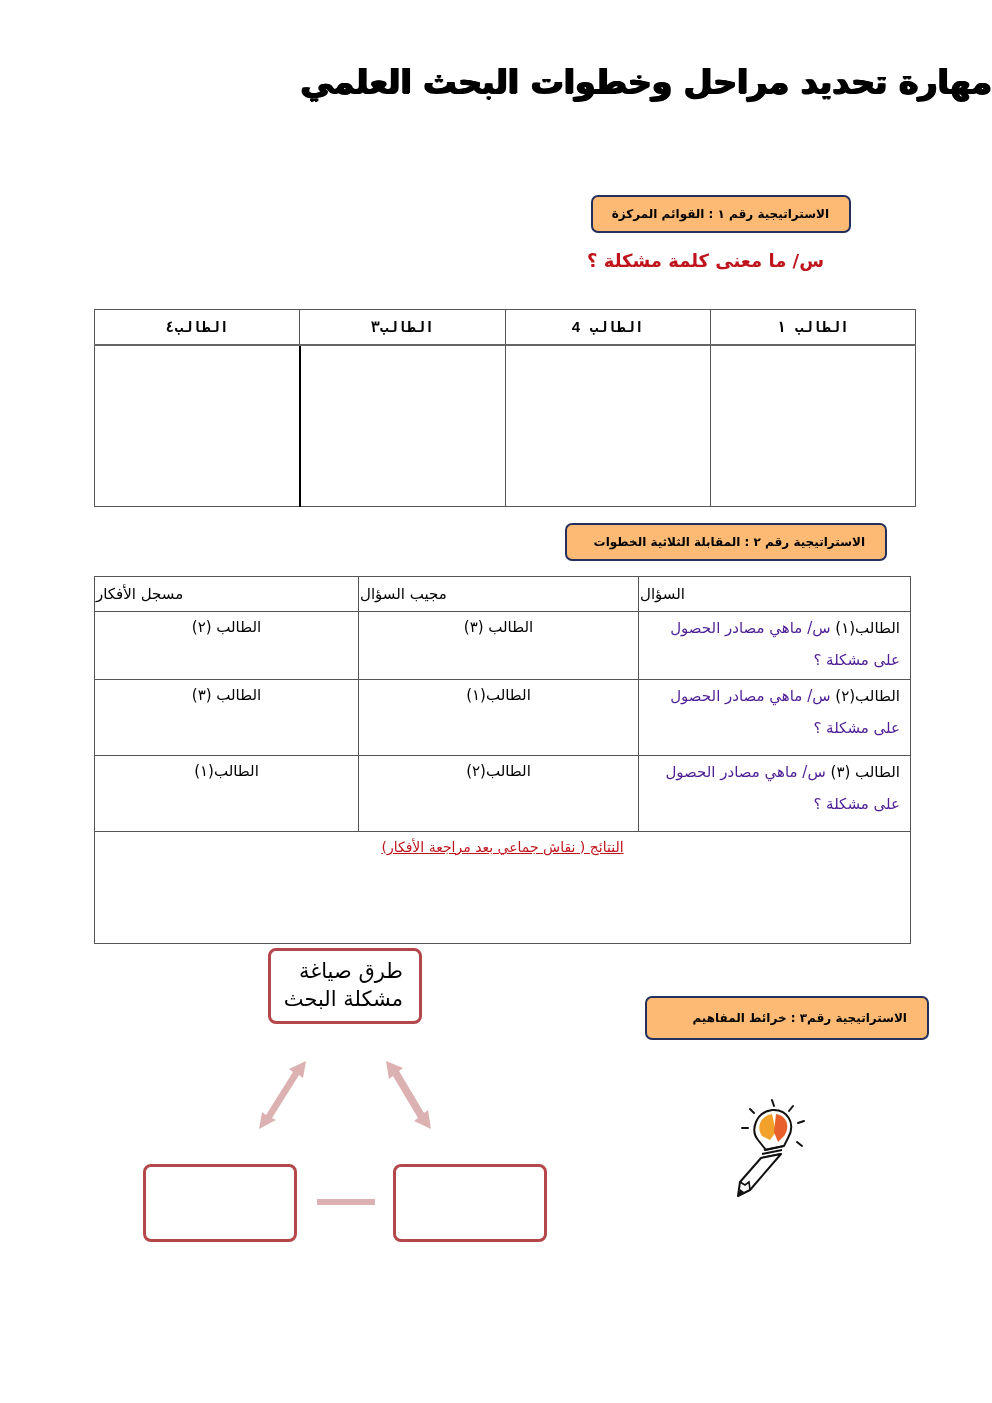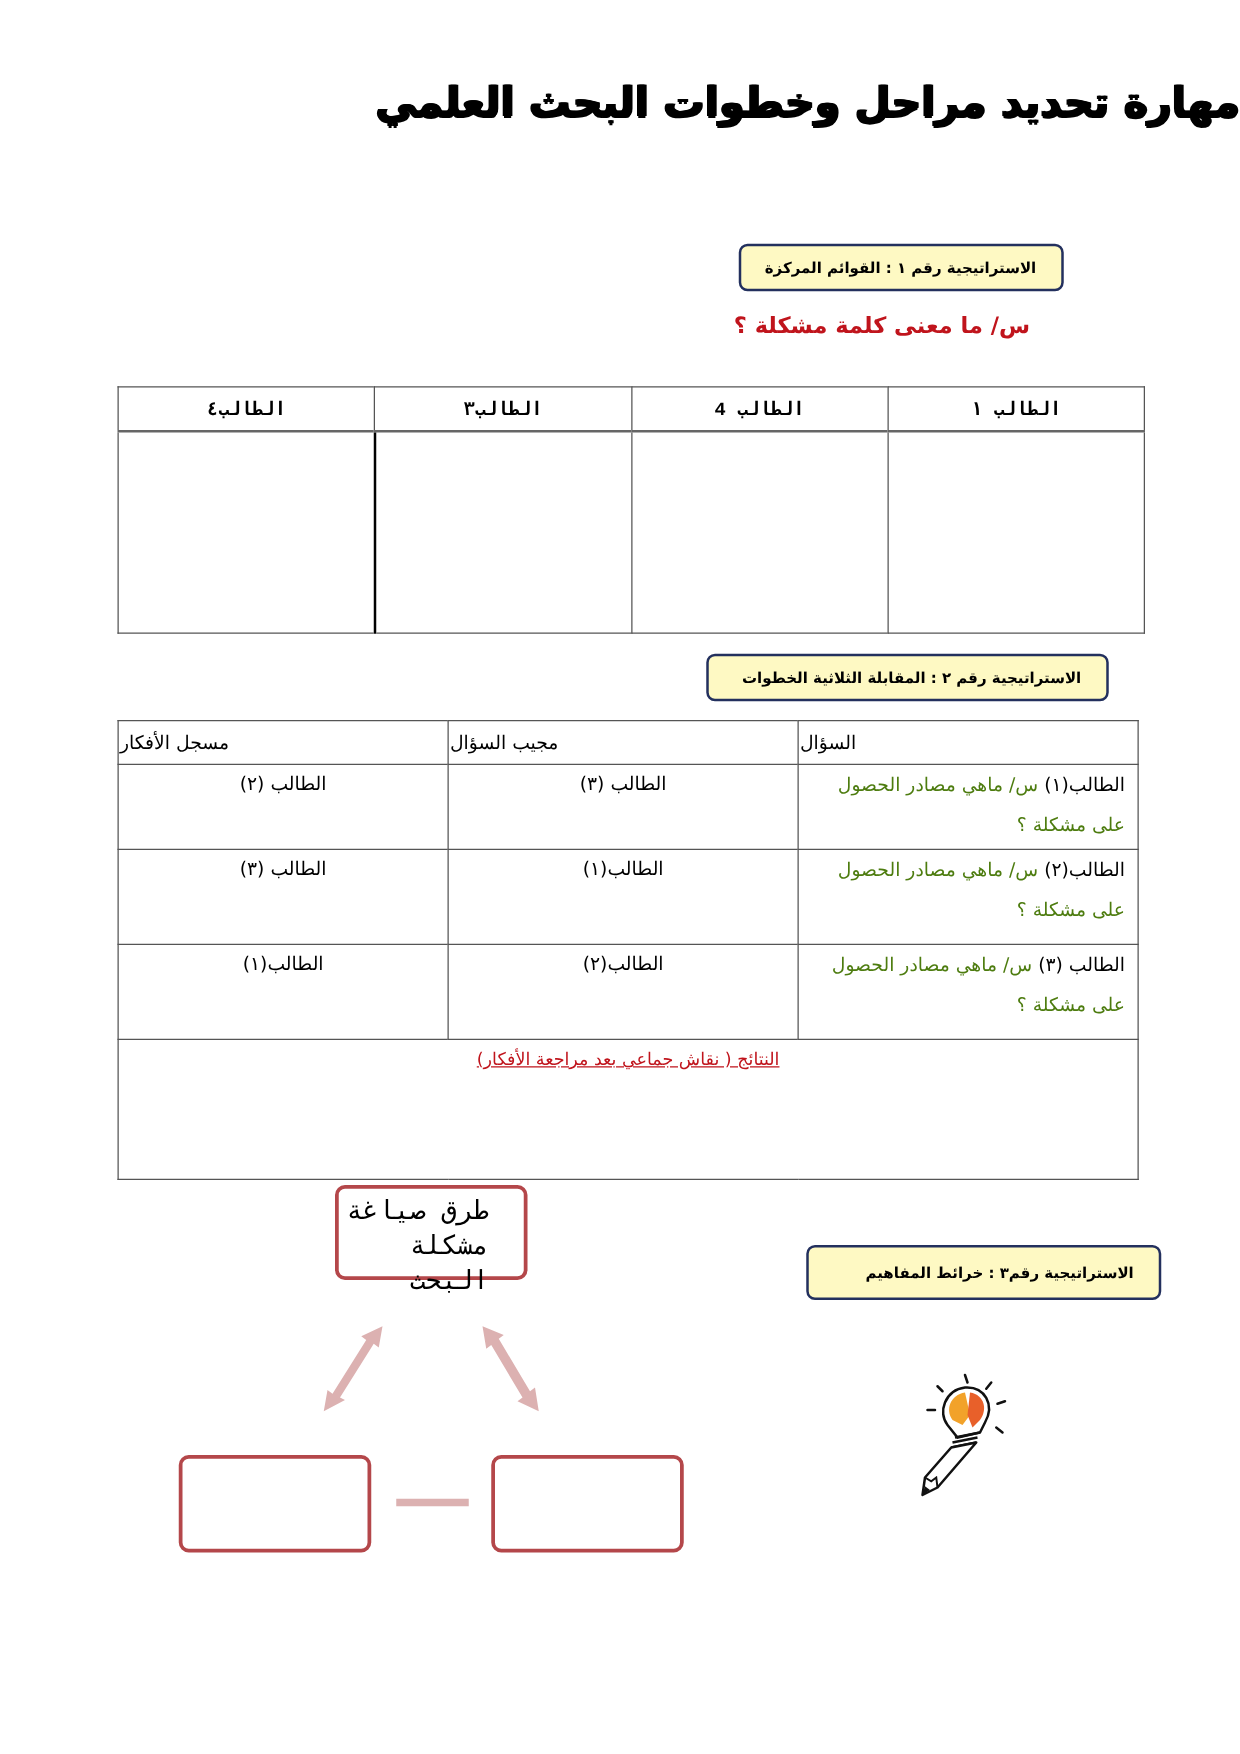--- a/index.html
+++ b/index.html
@@ -8,21 +8,21 @@
     font-family: "DejaVu Sans", sans-serif; color: #000;
   }
   .page-title {
     position: absolute; left: 0; width: 992px; top: 62px;
     text-align: right; direction: rtl;
     font-family: "DejaVu Sans", sans-serif; font-weight: bold; font-size: 33px;
     letter-spacing: 0.5px;
     text-shadow: 1px 0 0 #000, -1px 0 0 #000, 0 1px 0 #000;
   }
   .strategy-box {
-    position: absolute; background: #fef9c3; border: 2px solid #23305e;
+    position: absolute; background: #fdba74; border: 2px solid #23305e;
     border-radius: 7px; direction: rtl; box-sizing: border-box;
     font-weight: bold; font-size: 12px; display: flex; align-items: center;
     padding-right: 20px;
   }
   #strat1 { left: 591px; top: 195px; width: 260px; height: 38px; }
   #strat2 { left: 565px; top: 523px; width: 322px; height: 38px; }
   #strat3 { left: 645px; top: 996px; width: 284px; height: 44px; }
 
   .question {
     position: absolute; right: 168px; top: 250px; direction: rtl;
@@ -41,32 +41,32 @@
   #table1 td.dark-left { border-left: 2px solid #000; }
 
   #table2 { left: 94px; top: 576px; width: 816px; }
   #table2 th, #table2 td { border: 1.5px solid #555; font-size: 15px; }
   #table2 th { height: 32px; font-weight: normal; text-align: left; }
   #table2 td { vertical-align: top; text-align: center; padding-top: 6px; }
   #table2 td.q-cell { text-align: right; padding-right: 10px; line-height: 32px; padding-top: 0; }
   .row-a td { height: 60px; }
   .row-b td { height: 68px; }
   .row-c td { height: 68px; }
-  .red { color: #4d7c0f; }
+  .red { color: #4c1d95; }
   .results-cell { height: 104px; margin-top: 29px; }
   .results-label {
     color: #c0141c; text-decoration: underline; text-decoration-color: #c0141c;
     font-size: 14px;
   }
 
   .concept-main {
     position: absolute; left: 268px; top: 948px; width: 154px; height: 76px;
     box-sizing: border-box; border: 3px solid #b4474a; border-radius: 8px;
-    direction: rtl; text-align: right; padding-right: 28px; padding-top: 6px;
-    font-size: 21px; line-height: 28px; font-family: Liberation Mono, monospace;
+    direction: rtl; text-align: right; padding-right: 16px; padding-top: 6px;
+    font-size: 21px; line-height: 28px;
   }
   .concept-box {
     position: absolute; box-sizing: border-box; border: 3px solid #b4474a;
     border-radius: 8px; width: 154px; height: 78px; top: 1164px;
   }
   #concept-left { left: 143px; }
   #concept-right { left: 393px; }
   svg.arrows { position: absolute; left: 0; top: 0; }
   .bulb { position: absolute; left: 720px; top: 1092px; }
 </style>

